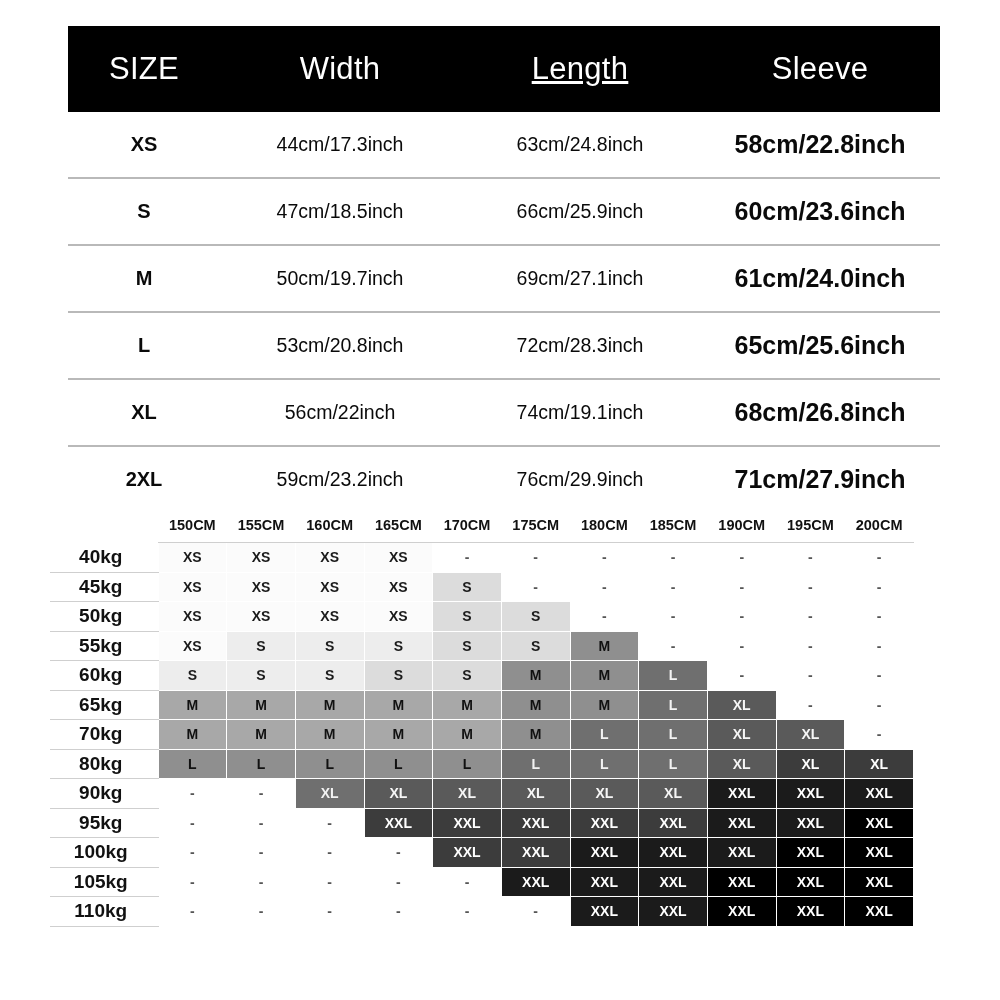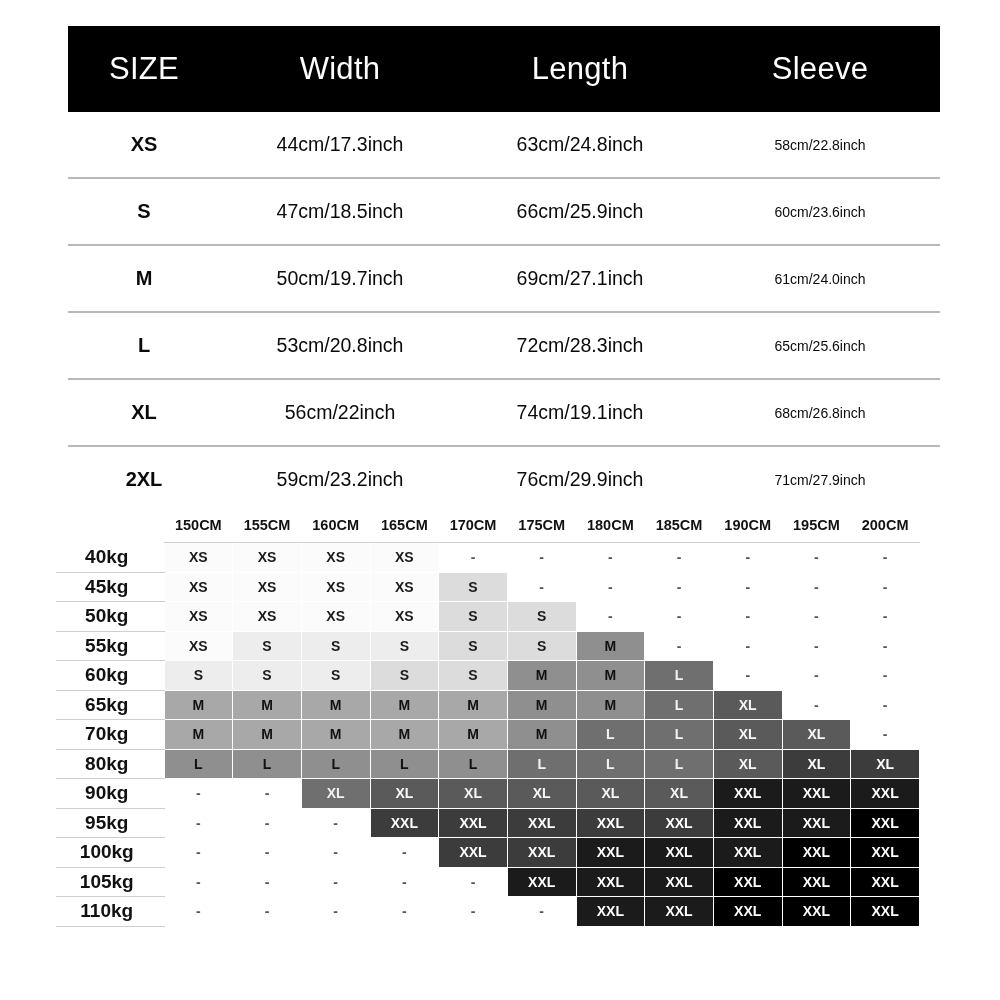--- a/index.html
+++ b/index.html
@@ -34,21 +34,21 @@
     color: #ffffff;
     font-size: 31px;
     font-weight: 400;
     height: 84px;
     vertical-align: middle;
     letter-spacing: 0.3px;
   }
 
   .size-table thead th.col-size { width: 150px; }
   .size-table thead th.col-width { width: 238px; }
-  .size-table thead th.col-length { width: 238px; }
+  .size-table thead th.col-length { width: 238px; text-decoration: underline; }
   .size-table thead th.col-sleeve { width: 238px; }
 
   .size-table tbody td {
     height: 63px;
     text-align: center;
     vertical-align: middle;
     border-bottom: 2px solid #b9b9b9;
     color: #0a0a0a;
   }
 
@@ -60,28 +60,28 @@
     font-size: 20px;
     font-weight: bold;
   }
 
   .size-table tbody td.cell-meas {
     font-size: 19.5px;
     font-weight: 400;
   }
 
   .size-table tbody td.cell-sleeve {
-    font-size: 14px;
-    font-weight: normal;
+    font-size: 25px;
+    font-weight: bold;
   }
 
   
   .matrix-wrap {
     position: absolute;
-    left: 56px;
+    left: 50px;
     top: 508px;
     width: 864px;
   }
 
   .matrix {
     border-collapse: collapse;
     table-layout: fixed;
     width: 864px;
   }
 

